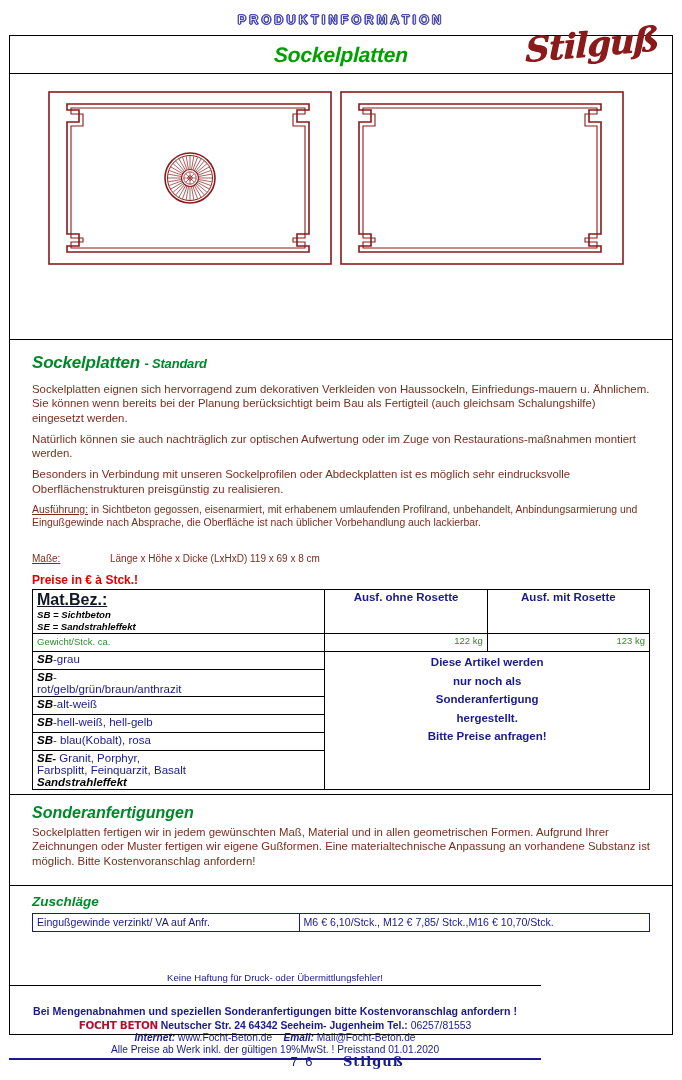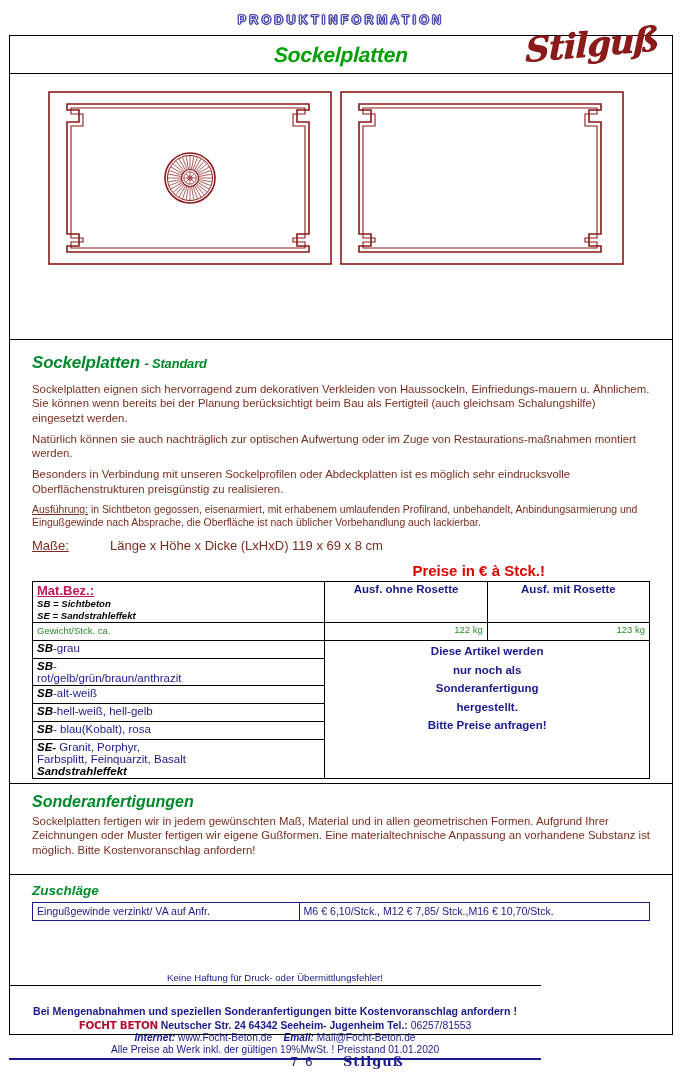--- a/index.html
+++ b/index.html
@@ -115,33 +115,32 @@
     color: #7a2d1e;
     line-height: 14.3px;
     margin-bottom: 7px;
   }
   .para.small {
     font-size: 10.4px;
     line-height: 13px;
   }
   .u { text-decoration: underline; }
   .masse-row {
-    font-size: 13px;
+    font-size: 10px;
     color: #7a2d1e;
-    margin-top: 9px;
+    margin-top: 24px;
     margin-bottom: 4px;
   }
   .masse-row .lbl {
     text-decoration: underline;
     display: inline-block;
     width: 78px;
   }
   .preise-note {
-    text-align: right;
-    font-size: 15px;
+    font-size: 12px;
     font-weight: bold;
     color: #e00000;
     margin: 9px 105px 2px 0;
   }
 
   
   table.pt {
     border-collapse: collapse;
     width: 100%;
     table-layout: fixed;
@@ -154,22 +153,22 @@
     color: #1a1a8c;
     height: 15px;
   }
   .col-mat { width: 48%; }
   .col-a   { width: 26%; }
   .col-b   { width: 26%; }
 
   .mat-head {
     font-weight: bold;
     text-decoration: underline;
-    font-size: 13px;
-    color: #be185d;
+    font-size: 16px;
+    color: #0f172a;
     display: block;
   }
   .mat-sub {
     font-size: 9.6px;
     font-weight: bold;
     font-style: italic;
     color: #000;
     display: block;
     line-height: 11.5px;
   }

